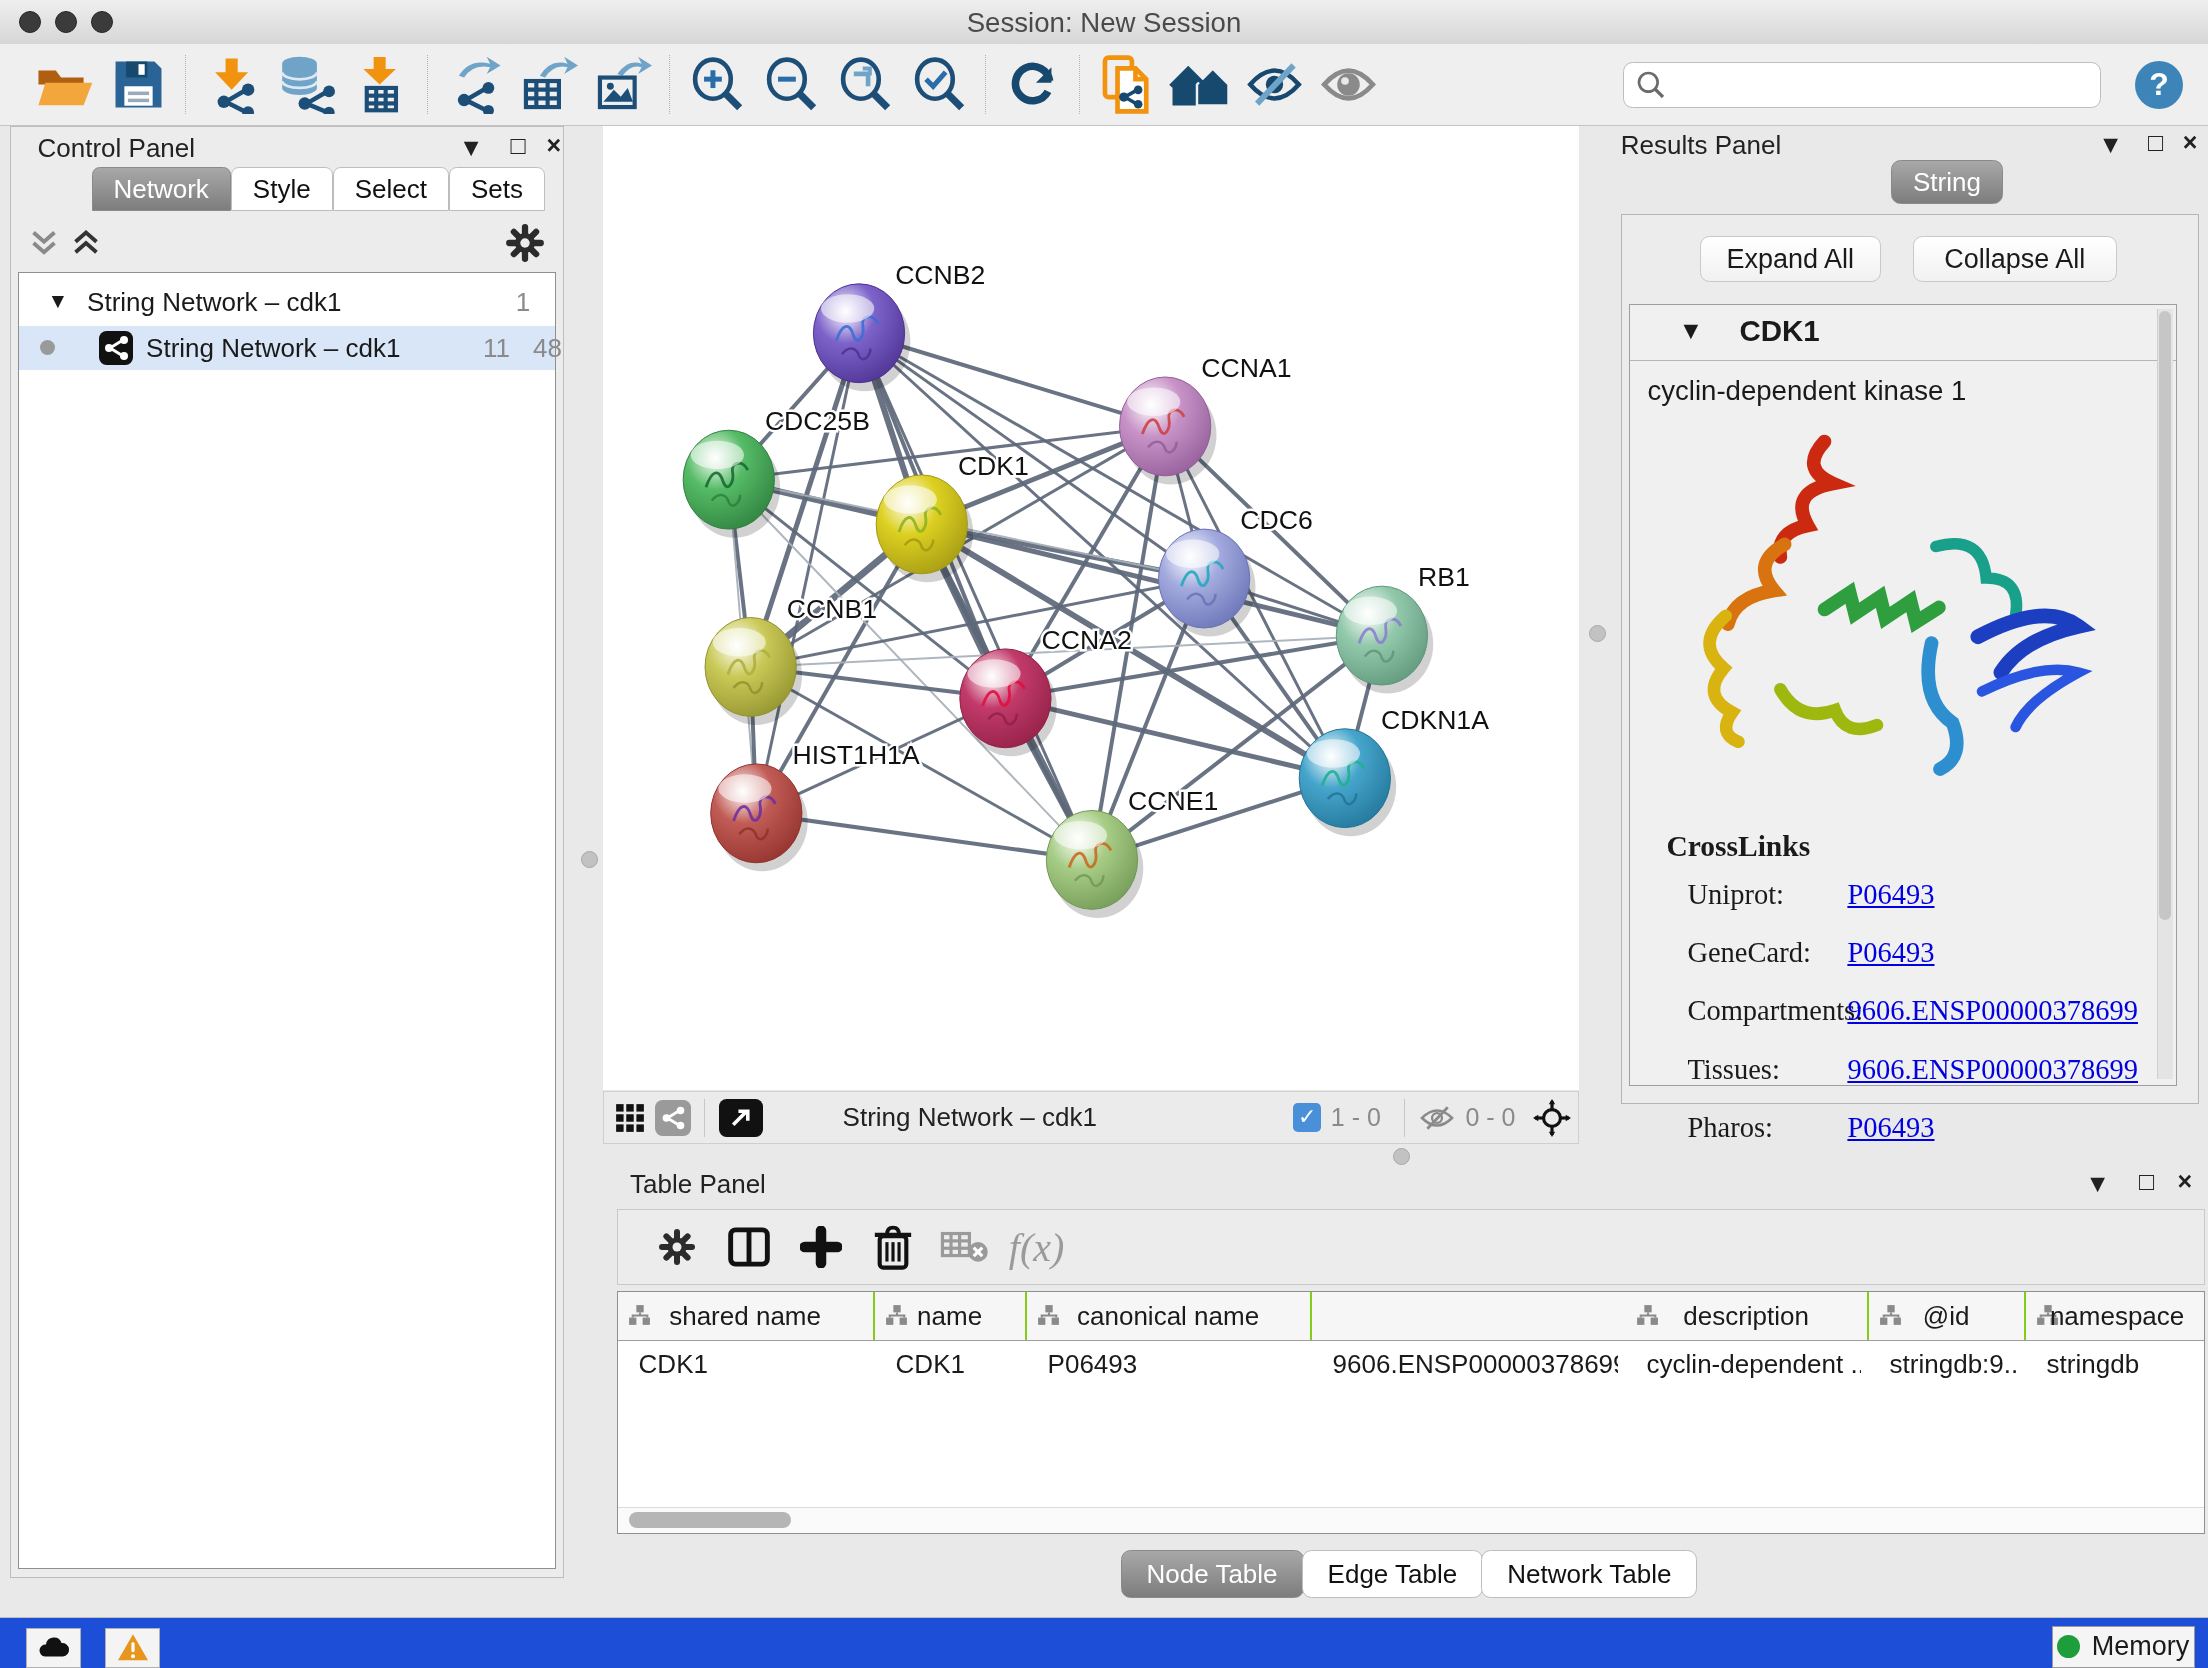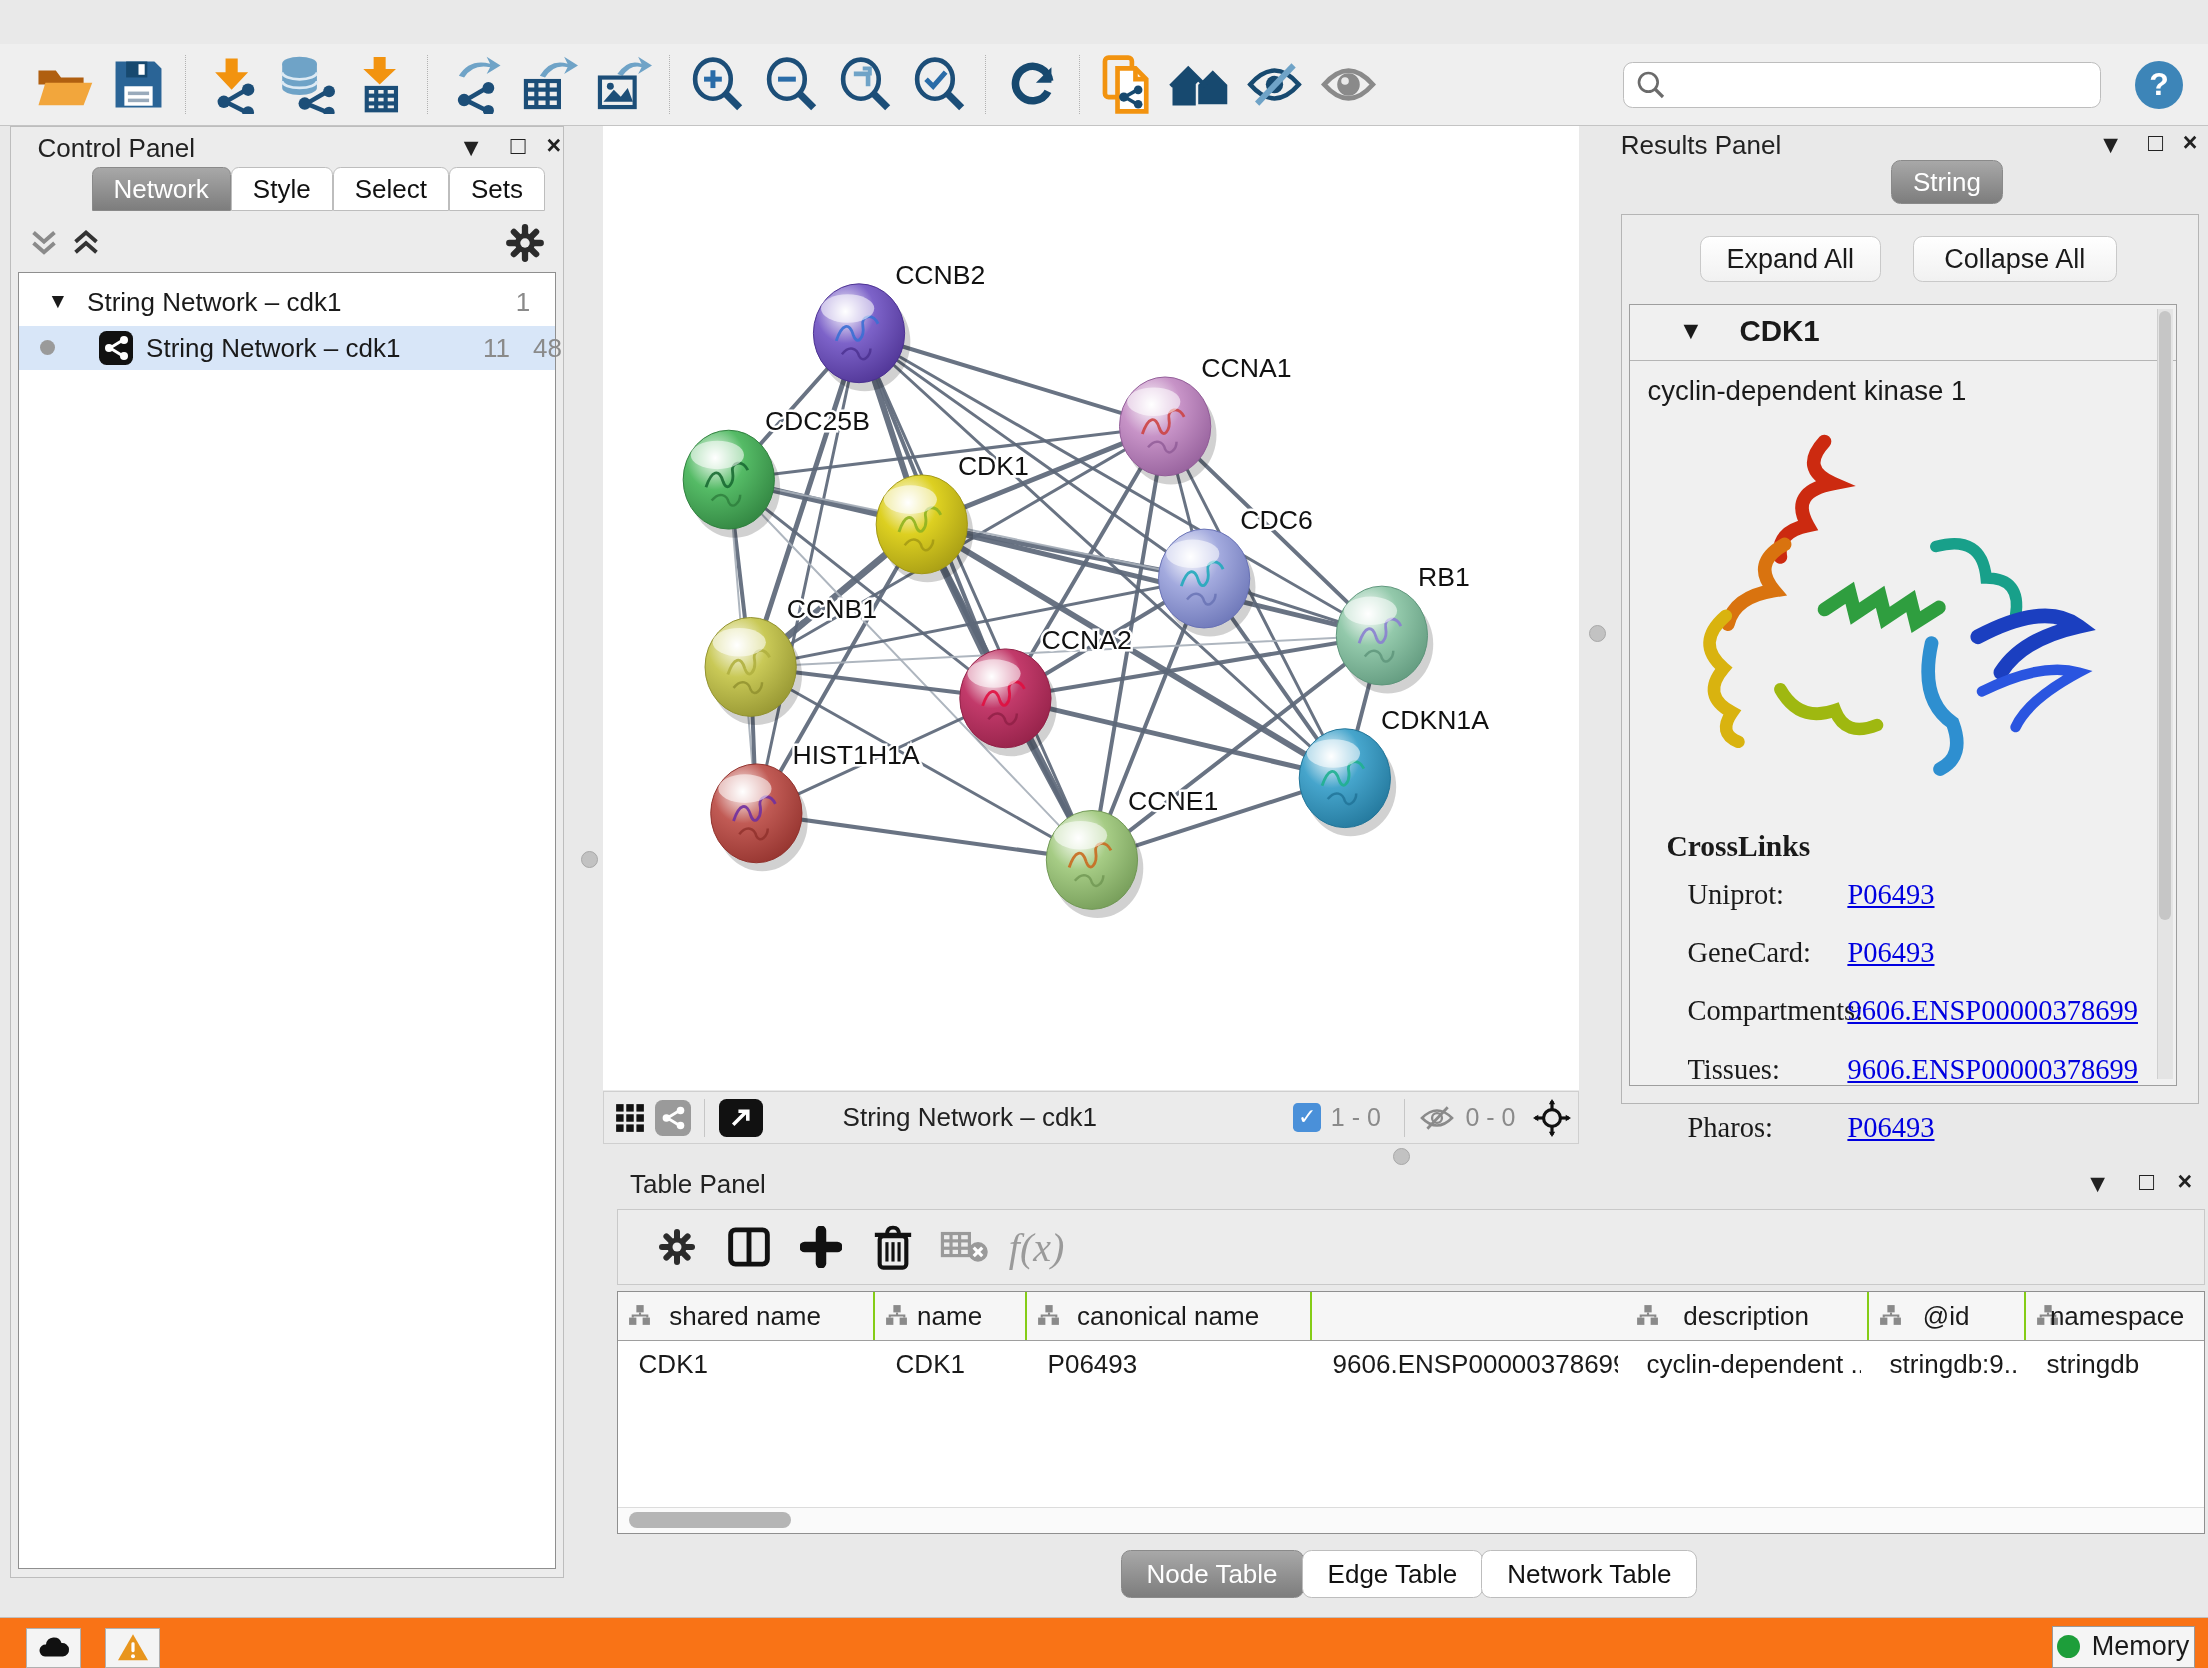--- a/index.html
+++ b/index.html
@@ -76,32 +76,38 @@
   .th{position:absolute;top:0;height:48px;border-right:2px solid #84cc16;box-sizing:border-box;font-size:26px;}
   .th .th-lbl{position:absolute;top:8.6px;left:0;width:100%;text-align:center;}
   .th .tree-ico{position:absolute;left:9.5px;top:11.4px;}
   .trow{position:absolute;left:0;top:48px;width:1807px;height:48px;font-size:26px;}
   .td{position:absolute;top:8.6px;}
   .h-scroll{position:absolute;left:0;bottom:0;width:100%;height:25px;background:#fafafa;border-top:1px solid #dcdcdc;}
   .h-thumb{position:absolute;left:11.4px;top:3.8px;width:162px;height:16px;border-radius:8.6px;background:#b5b5b5;}
   .tp-tabs{position:absolute;left:0;top:385px;width:100%;text-align:center;}
   .tp-tabs .tab{border-radius:9.5px;margin:0 -1px;padding:7.6px 25px;}
   
-  .statusbar{position:absolute;left:0;top:1617px;width:100%;height:51px;background:#f97316;border-top:1px solid #c0c0c0;}
+  .statusbar{position:absolute;left:0;top:1617px;width:100%;height:51px;background:#1d4ed8;border-top:1px solid #c0c0c0;}
   .sb-btn{position:absolute;top:9.5px;width:55px;height:40px;background:#f4f4f4;border:1.9px solid #b0b0b0;display:flex;align-items:center;justify-content:center;box-sizing:border-box;}
   .memory-btn{position:absolute;right:13.3px;top:7.6px;width:143px;height:42px;background:#f5f5f5;border:1.9px solid #9a9a9a;font-size:27px;display:flex;align-items:center;justify-content:center;gap:11.4px;box-sizing:border-box;}
   .mem-dot{width:23px;height:23px;border-radius:50%;background:#1d9e3a;}
   svg{display:block;}
   text.node-label{font-family:"Liberation Sans",sans-serif;font-size:28px;fill:#111;paint-order:stroke;stroke:#ffffff;stroke-width:5px;}
 </style>
 </head>
 <body>
 
 <div id="app">
 
+  <div class="titlebar">
+    <div class="traffic t1"></div>
+    <div class="traffic t2"></div>
+    <div class="traffic t3"></div>
+    <div class="title-text">Session: New Session</div>
+  </div>
 
   <div class="toolbar">
     <div class="tb-btn">
       <svg width="59" height="49" viewBox="0 0 34 28">
           <path d="M2 6h10l3 4h13v4H2z" fill="#b05f10"></path>
           <path d="M2 26l4-13h27l-5 13z" fill="#f2a63c"></path>
         </svg>
     </div>
     <div class="tb-btn">
       <svg width="53" height="53" viewBox="0 0 30 30">

